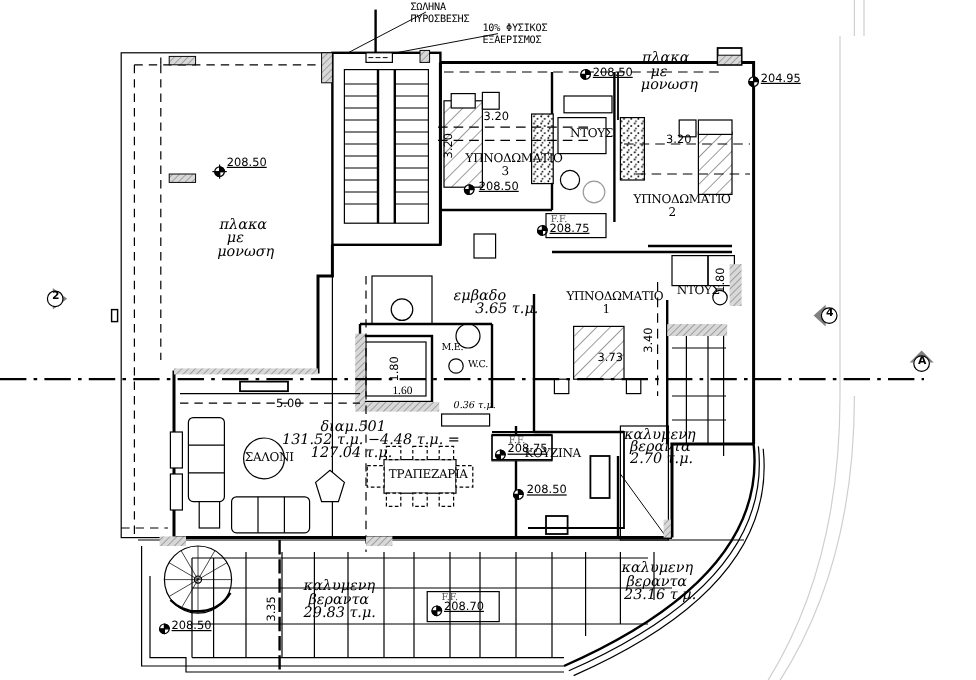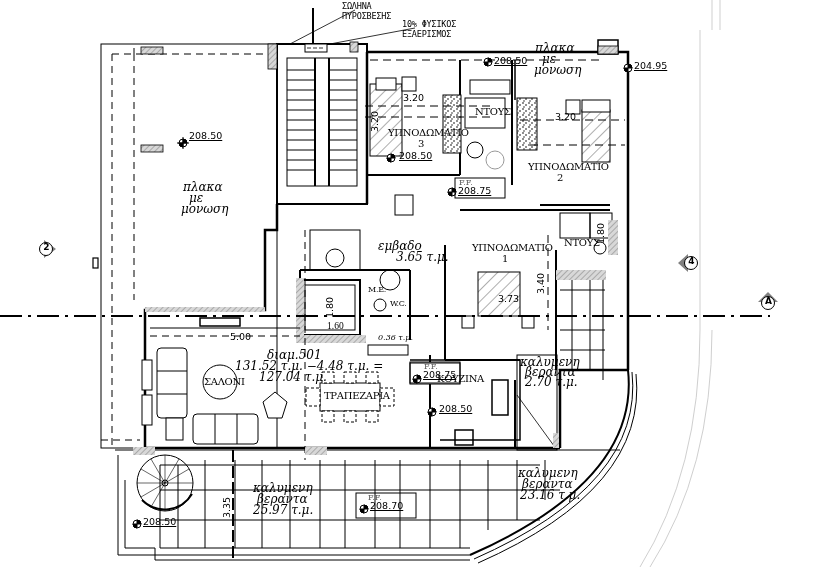--- a/index.html
+++ b/index.html
@@ -382,21 +382,21 @@
 <div class="lbl lvl" style="left:423px;top:370px;">208.75</div>
 <div class="lbl room" style="left:437px;top:374px;">ΚΟΥΖΙΝΑ</div>
 <div class="lbl lvl" style="left:439px;top:404px;">208.50</div>
 
 <div class="lbl ital" style="left:520px;top:356px;">καλυμενη</div>
 <div class="lbl ital" style="left:525px;top:366px;">βεραντα</div>
 <div class="lbl ital" style="left:525px;top:376px;text-align:right;">2.70 τ.μ.</div>
 
 <div class="lbl ital" style="left:253px;top:482px;">καλυμενη</div>
 <div class="lbl ital" style="left:257px;top:493px;">βεραντα</div>
-<div class="lbl ital" style="left:253px;top:504px;">25.97 τ.μ.</div>
+<div class="lbl ital" style="left:253px;top:504px;">29.83 τ.μ.</div>
 <div class="lbl dim vert" style="left:222px;top:518px;">3.35</div>
 <div class="ff" style="left:368px;top:493px;">F.F.</div>
 <div class="lbl lvl" style="left:370px;top:501px;text-align:center;">208.70</div>
 <div class="lbl lvl" style="left:143px;top:517px;">208.50</div>
 
 <div class="lbl ital" style="left:518px;top:467px;">καλυμενη</div>
 <div class="lbl ital" style="left:522px;top:478px;">βεραντα</div>
 <div class="lbl ital" style="left:520px;top:489px;">23.16 τ.μ.</div>
 
 </body></html>

